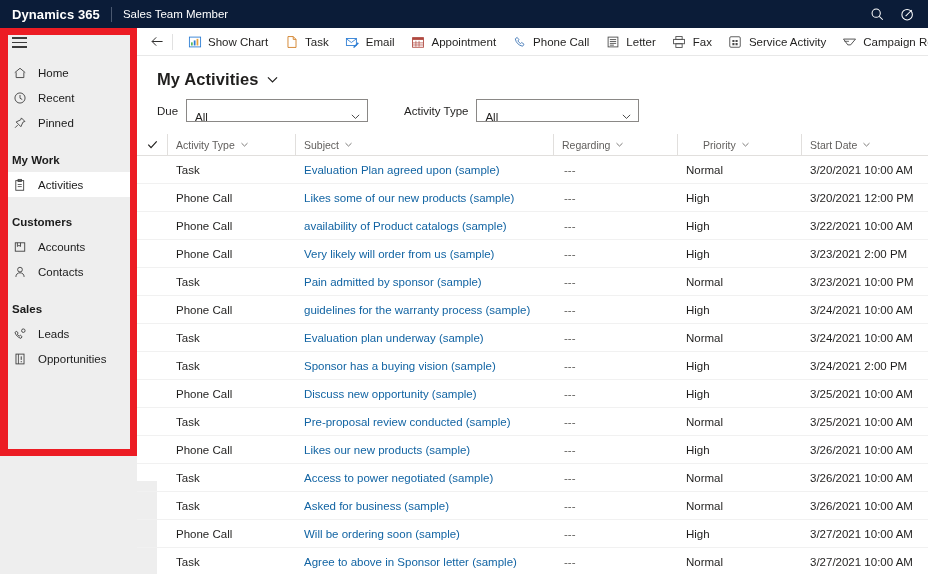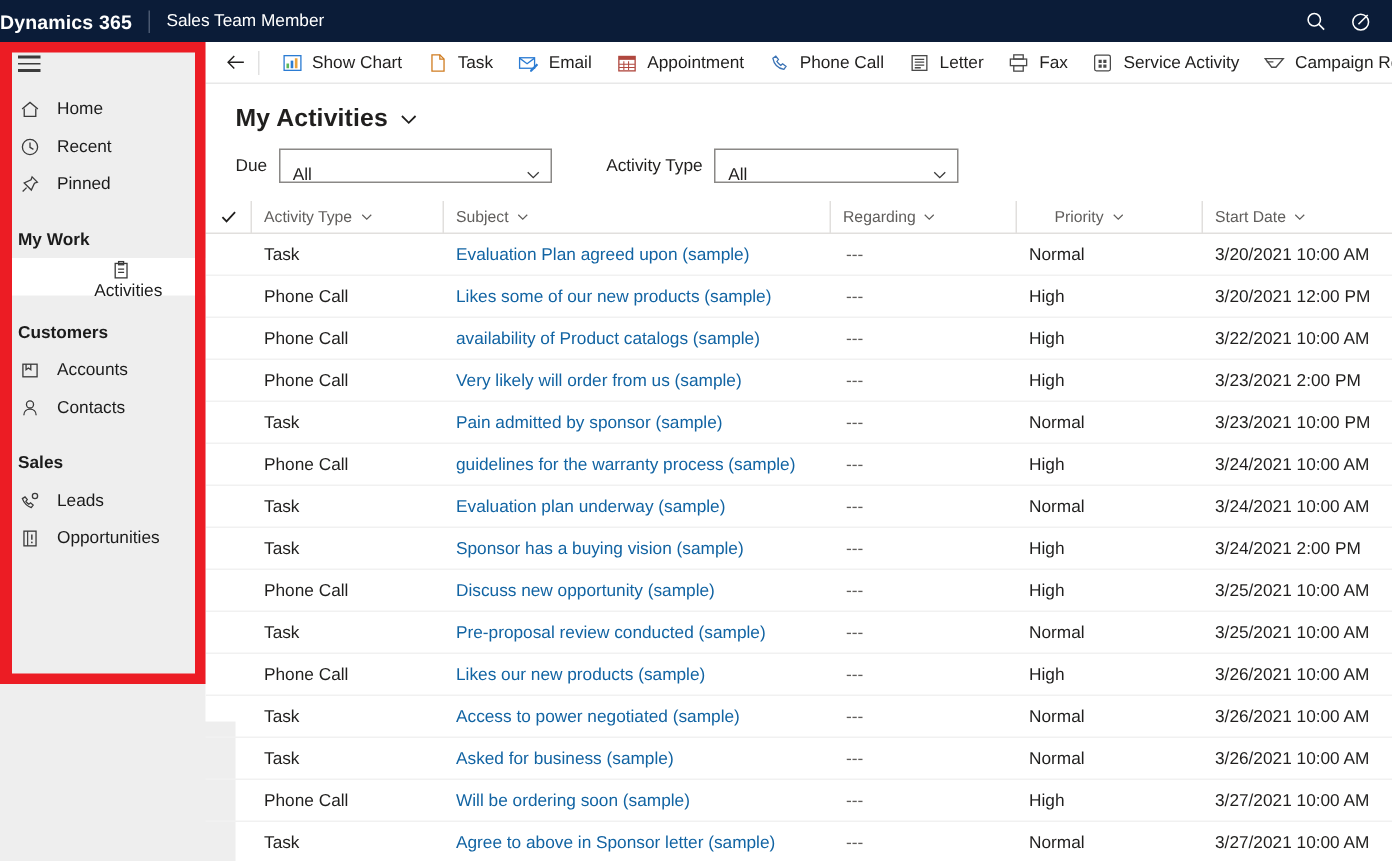--- a/index.html
+++ b/index.html
@@ -14,21 +14,21 @@
   
   .topbar {
     position: absolute; top: 0; left: 0;
     width: 928px; height: 28px;
     background: #0b1c38;
     display: flex; align-items: center;
     color: #ffffff;
   }
   .brand {
     font-size: 13px; font-weight: bold;
-    letter-spacing: .1px;
+    padding-left: 12px; letter-spacing: .1px;
     white-space: nowrap;
   }
   .brand-sep {
     width: 1px; height: 15px; background: #4a5870;
     margin: 0 11px;
   }
   .app-name { font-size: 11.5px; font-weight: normal; white-space: nowrap; }
   .topbar-spacer { flex: 1; }
   .top-icon {
     width: 30px; height: 28px;
@@ -60,21 +60,21 @@
   }
   .nav-item .ic {
     width: 16px; height: 16px; flex: 0 0 16px;
     display: flex; align-items: center; justify-content: center;
   }
   .nav-item .lbl {
     font-size: 11.5px; color: #1b1b1b;
     margin-left: 10px; white-space: nowrap;
   }
   .nav-item .chev { margin-left: auto; }
-  .nav-item.selected { background: #ffffff; flex-direction: column; }
+  .nav-item.selected { background: #ffffff; }
   .nav-gap { height: 13px; }
   .nav-head {
     height: 24px; display: flex; align-items: center;
     padding-left: 12px;
     font-size: 11.5px; font-weight: bold; color: #1b1b1b; text-align: right;
   }
 
   
   .red-box {
     position: absolute; left: 0; top: 28px;

